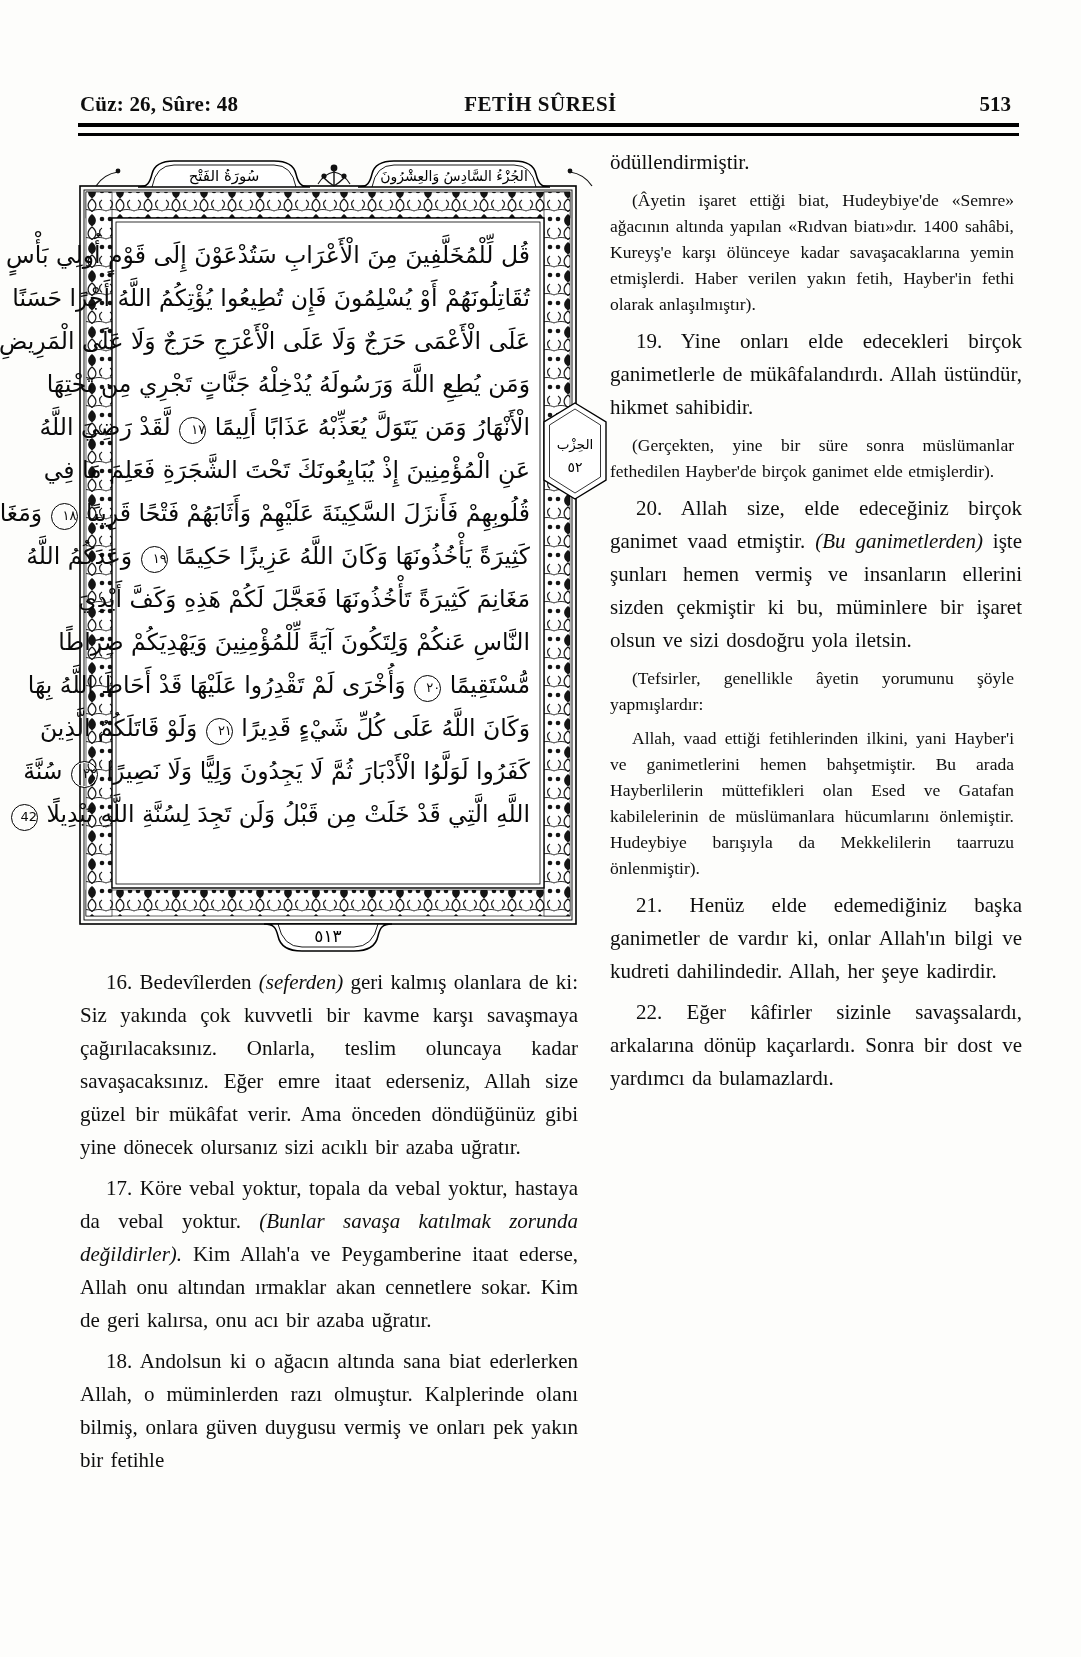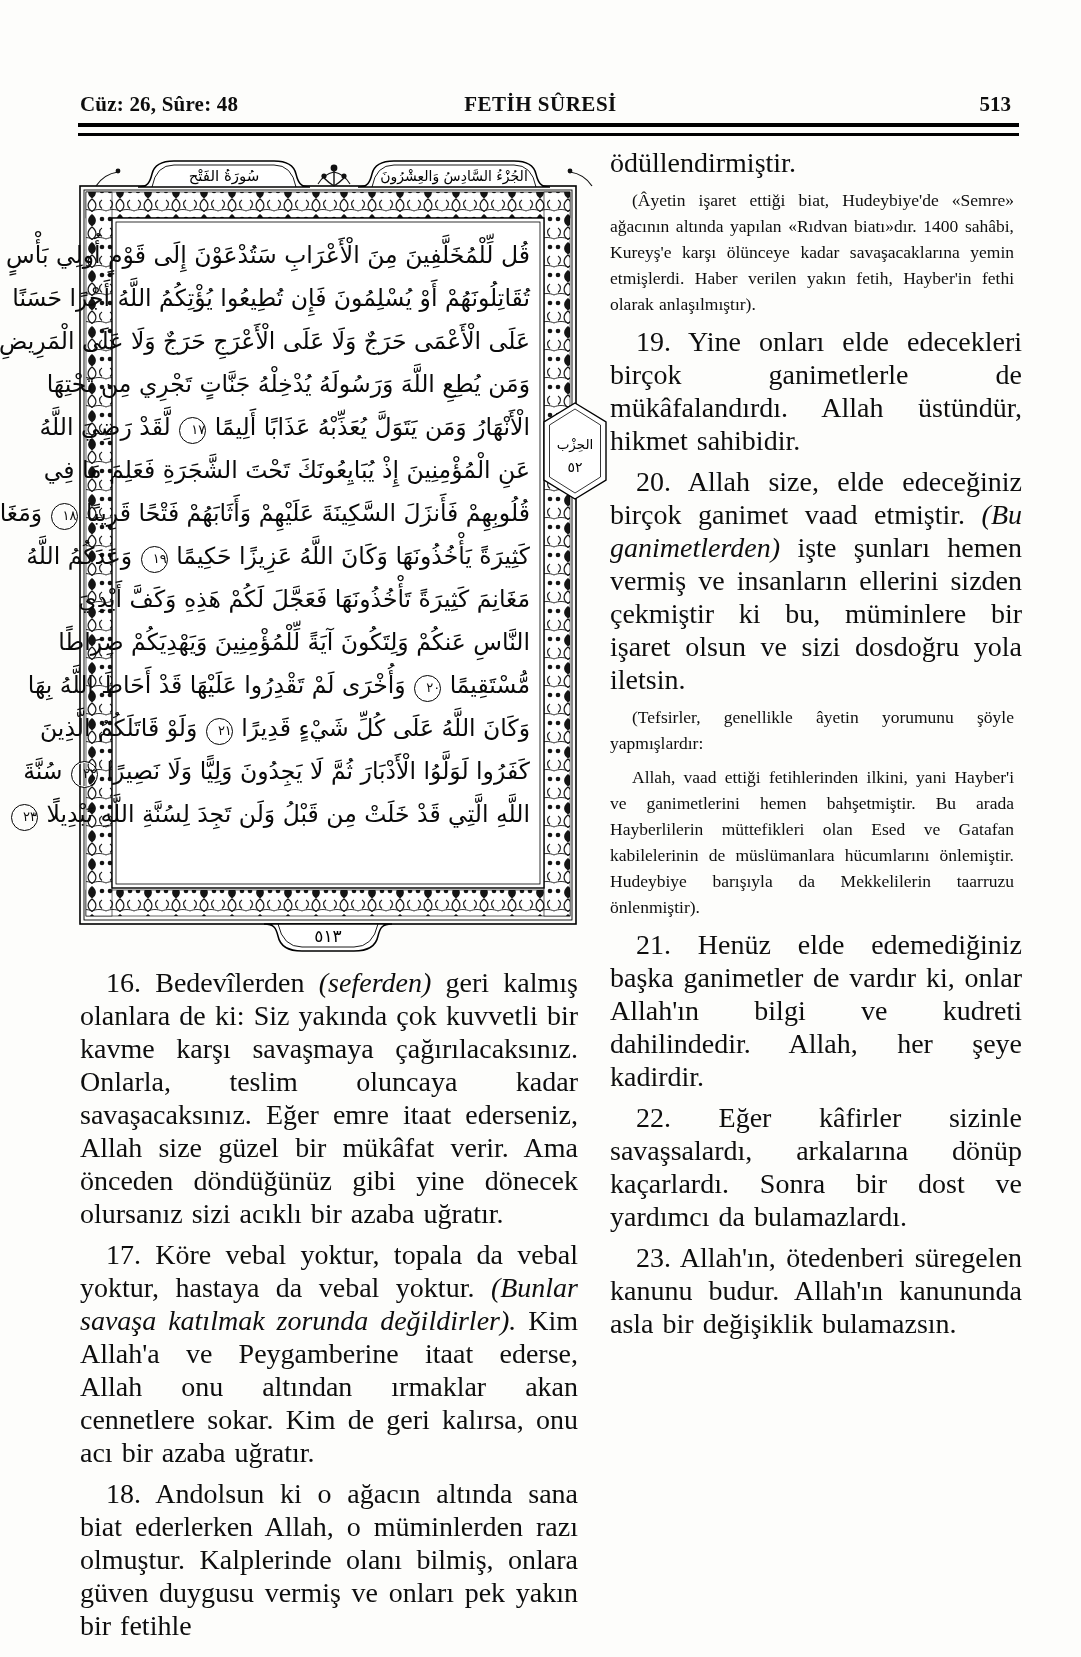--- a/index.html
+++ b/index.html
@@ -22,21 +22,21 @@
   .aline{height:43px;line-height:43px;font-size:23.5px;white-space:nowrap;
          text-align:justify;text-align-last:justify;color:#0a0a0a;}
   .ayah{display:inline-block;width:25px;height:25px;line-height:24px;border:1.6px solid #000;
         border-radius:50%;text-align:center;font-size:13px;vertical-align:1px;margin:0 1px;
         white-space:nowrap;box-shadow:0 0 0 1px #fff inset;}
 
   
   .col{position:absolute;}
   .col-left{left:80px;top:966px;width:498px;}
   .col-right{left:610px;top:146px;width:412px;}
-  p.verse{font-size:28px;line-height:33px;text-align:justify;text-indent:26px;
+  p.verse{font-size:21px;line-height:33px;text-align:justify;text-indent:26px;
           margin:0 0 8px 0;word-spacing:2px;}
   p.verse.noindent{text-indent:0;}
   p.note{font-size:17.5px;line-height:26px;text-align:justify;text-indent:22px;
          margin:0 8px 8px 0;word-spacing:1px;}
   .it{font-style:italic;}
 </style>
 </head>
 <body>
 
 <div class="page">
@@ -121,34 +121,34 @@
         <div class="aline">وَمَن يُطِعِ اللَّهَ وَرَسُولَهُ يُدْخِلْهُ جَنَّاتٍ تَجْرِي مِن تَحْتِهَا</div>
         <div class="aline">الْأَنْهَارُ وَمَن يَتَوَلَّ يُعَذِّبْهُ عَذَابًا أَلِيمًا <span class="ayah">١٧</span> لَّقَدْ رَضِيَ اللَّهُ</div>
         <div class="aline">عَنِ الْمُؤْمِنِينَ إِذْ يُبَايِعُونَكَ تَحْتَ الشَّجَرَةِ فَعَلِمَ مَا فِي</div>
         <div class="aline">قُلُوبِهِمْ فَأَنزَلَ السَّكِينَةَ عَلَيْهِمْ وَأَثَابَهُمْ فَتْحًا قَرِيبًا <span class="ayah">١٨</span> وَمَغَانِمَ</div>
         <div class="aline">كَثِيرَةً يَأْخُذُونَهَا وَكَانَ اللَّهُ عَزِيزًا حَكِيمًا <span class="ayah">١٩</span> وَعَدَكُمُ اللَّهُ</div>
         <div class="aline">مَغَانِمَ كَثِيرَةً تَأْخُذُونَهَا فَعَجَّلَ لَكُمْ هَذِهِ وَكَفَّ أَيْدِيَ</div>
         <div class="aline">النَّاسِ عَنكُمْ وَلِتَكُونَ آيَةً لِّلْمُؤْمِنِينَ وَيَهْدِيَكُمْ صِرَاطًا</div>
         <div class="aline">مُّسْتَقِيمًا <span class="ayah">٢٠</span> وَأُخْرَى لَمْ تَقْدِرُوا عَلَيْهَا قَدْ أَحَاطَ اللَّهُ بِهَا</div>
         <div class="aline">وَكَانَ اللَّهُ عَلَى كُلِّ شَيْءٍ قَدِيرًا <span class="ayah">٢١</span> وَلَوْ قَاتَلَكُمُ الَّذِينَ</div>
         <div class="aline">كَفَرُوا لَوَلَّوُا الْأَدْبَارَ ثُمَّ لَا يَجِدُونَ وَلِيًّا وَلَا نَصِيرًا <span class="ayah">٢٢</span> سُنَّةَ</div>
-        <div class="aline">اللَّهِ الَّتِي قَدْ خَلَتْ مِن قَبْلُ وَلَن تَجِدَ لِسُنَّةِ اللَّهِ تَبْدِيلًا <span class="ayah">٢٣</span></div>
+        <div class="aline">اللَّهِ الَّتِي قَدْ خَلَتْ مِن قَبْلُ وَلَن تَجِدَ لِسُنَّةِ اللَّهِ تَبْدِيلًا <span class="ayah">42</span></div>
       </div>
   </div>
 
   <div class="col col-left" id="left-text">
       <p class="verse"><span>16. Bedevîlerden </span><span class="it">(seferden)</span><span> geri kalmış olanlara de ki: Siz yakında çok kuvvetli bir kavme karşı savaşmaya çağırılacaksınız. Onlarla, teslim oluncaya kadar savaşacaksınız. Eğer emre itaat ederseniz, Allah size güzel bir mükâfat verir. Ama önceden döndüğünüz gibi yine dönecek olursanız sizi acıklı bir azaba uğratır.</span></p>
       <p class="verse"><span>17. Köre vebal yoktur, topala da vebal yoktur, hastaya da vebal yoktur. </span><span class="it">(Bunlar savaşa katılmak zorunda değildirler).</span><span> Kim Allah'a ve Peygamberine itaat ederse, Allah onu altından ırmaklar akan cennetlere sokar. Kim de geri kalırsa, onu acı bir azaba uğratır.</span></p>
       <p class="verse"><span>18. Andolsun ki o ağacın altında sana biat ederlerken Allah, o müminlerden razı olmuştur. Kalplerinde olanı bilmiş, onlara güven duygusu vermiş ve onları pek yakın bir fetihle</span></p>
     </div>
   <div class="col col-right" id="right-text">
       <p class="verse noindent"><span>ödüllendirmiştir.</span></p>
       <p class="note"><span>(Âyetin işaret ettiği biat, Hudeybiye'de «Semre» ağacının altında yapılan «Rıdvan biatı»dır. 1400 sahâbi, Kureyş'e karşı ölünceye kadar savaşacaklarına yemin etmişlerdi. Haber verilen yakın fetih, Hayber'in fethi olarak anlaşılmıştır).</span></p>
       <p class="verse"><span>19. Yine onları elde edecekleri birçok ganimetlerle de mükâfalandırdı. Allah üstündür, hikmet sahibidir.</span></p>
+      <p class="note"><span>(Gerçekten, yine bir süre sonra müslümanlar fethedilen Hayber'de birçok ganimet elde etmişlerdir).</span></p>
       <p class="verse"><span>20. Allah size, elde edeceğiniz birçok ganimet vaad etmiştir. </span><span class="it">(Bu ganimetlerden)</span><span> işte şunları hemen vermiş ve insanların ellerini sizden çekmiştir ki bu, müminlere bir işaret olsun ve sizi dosdoğru yola iletsin.</span></p>
       <p class="note"><span>(Tefsirler, genellikle âyetin yorumunu şöyle yapmışlardır:</span></p>
       <p class="note"><span>Allah, vaad ettiği fetihlerinden ilkini, yani Hayber'i ve ganimetlerini hemen bahşetmiştir. Bu arada Hayberlilerin müttefikleri olan Esed ve Gatafan kabilelerinin de müslümanlara hücumlarını önlemiştir. Hudeybiye barışıyla da Mekkelilerin taarruzu önlenmiştir).</span></p>
       <p class="verse"><span>21. Henüz elde edemediğiniz başka ganimetler de vardır ki, onlar Allah'ın bilgi ve kudreti dahilindedir. Allah, her şeye kadirdir.</span></p>
       <p class="verse"><span>22. Eğer kâfirler sizinle savaşsalardı, arkalarına dönüp kaçarlardı. Sonra bir dost ve yardımcı da bulamazlardı.</span></p>
-      <p class="verse"><span>23. Allah'ın, ötedenberi süregelen kanunu budur. Allah'ın kanununda asla bir değişiklik bulamazsın.</span></p>
     </div>
 
 </div>
 
 </body></html>

